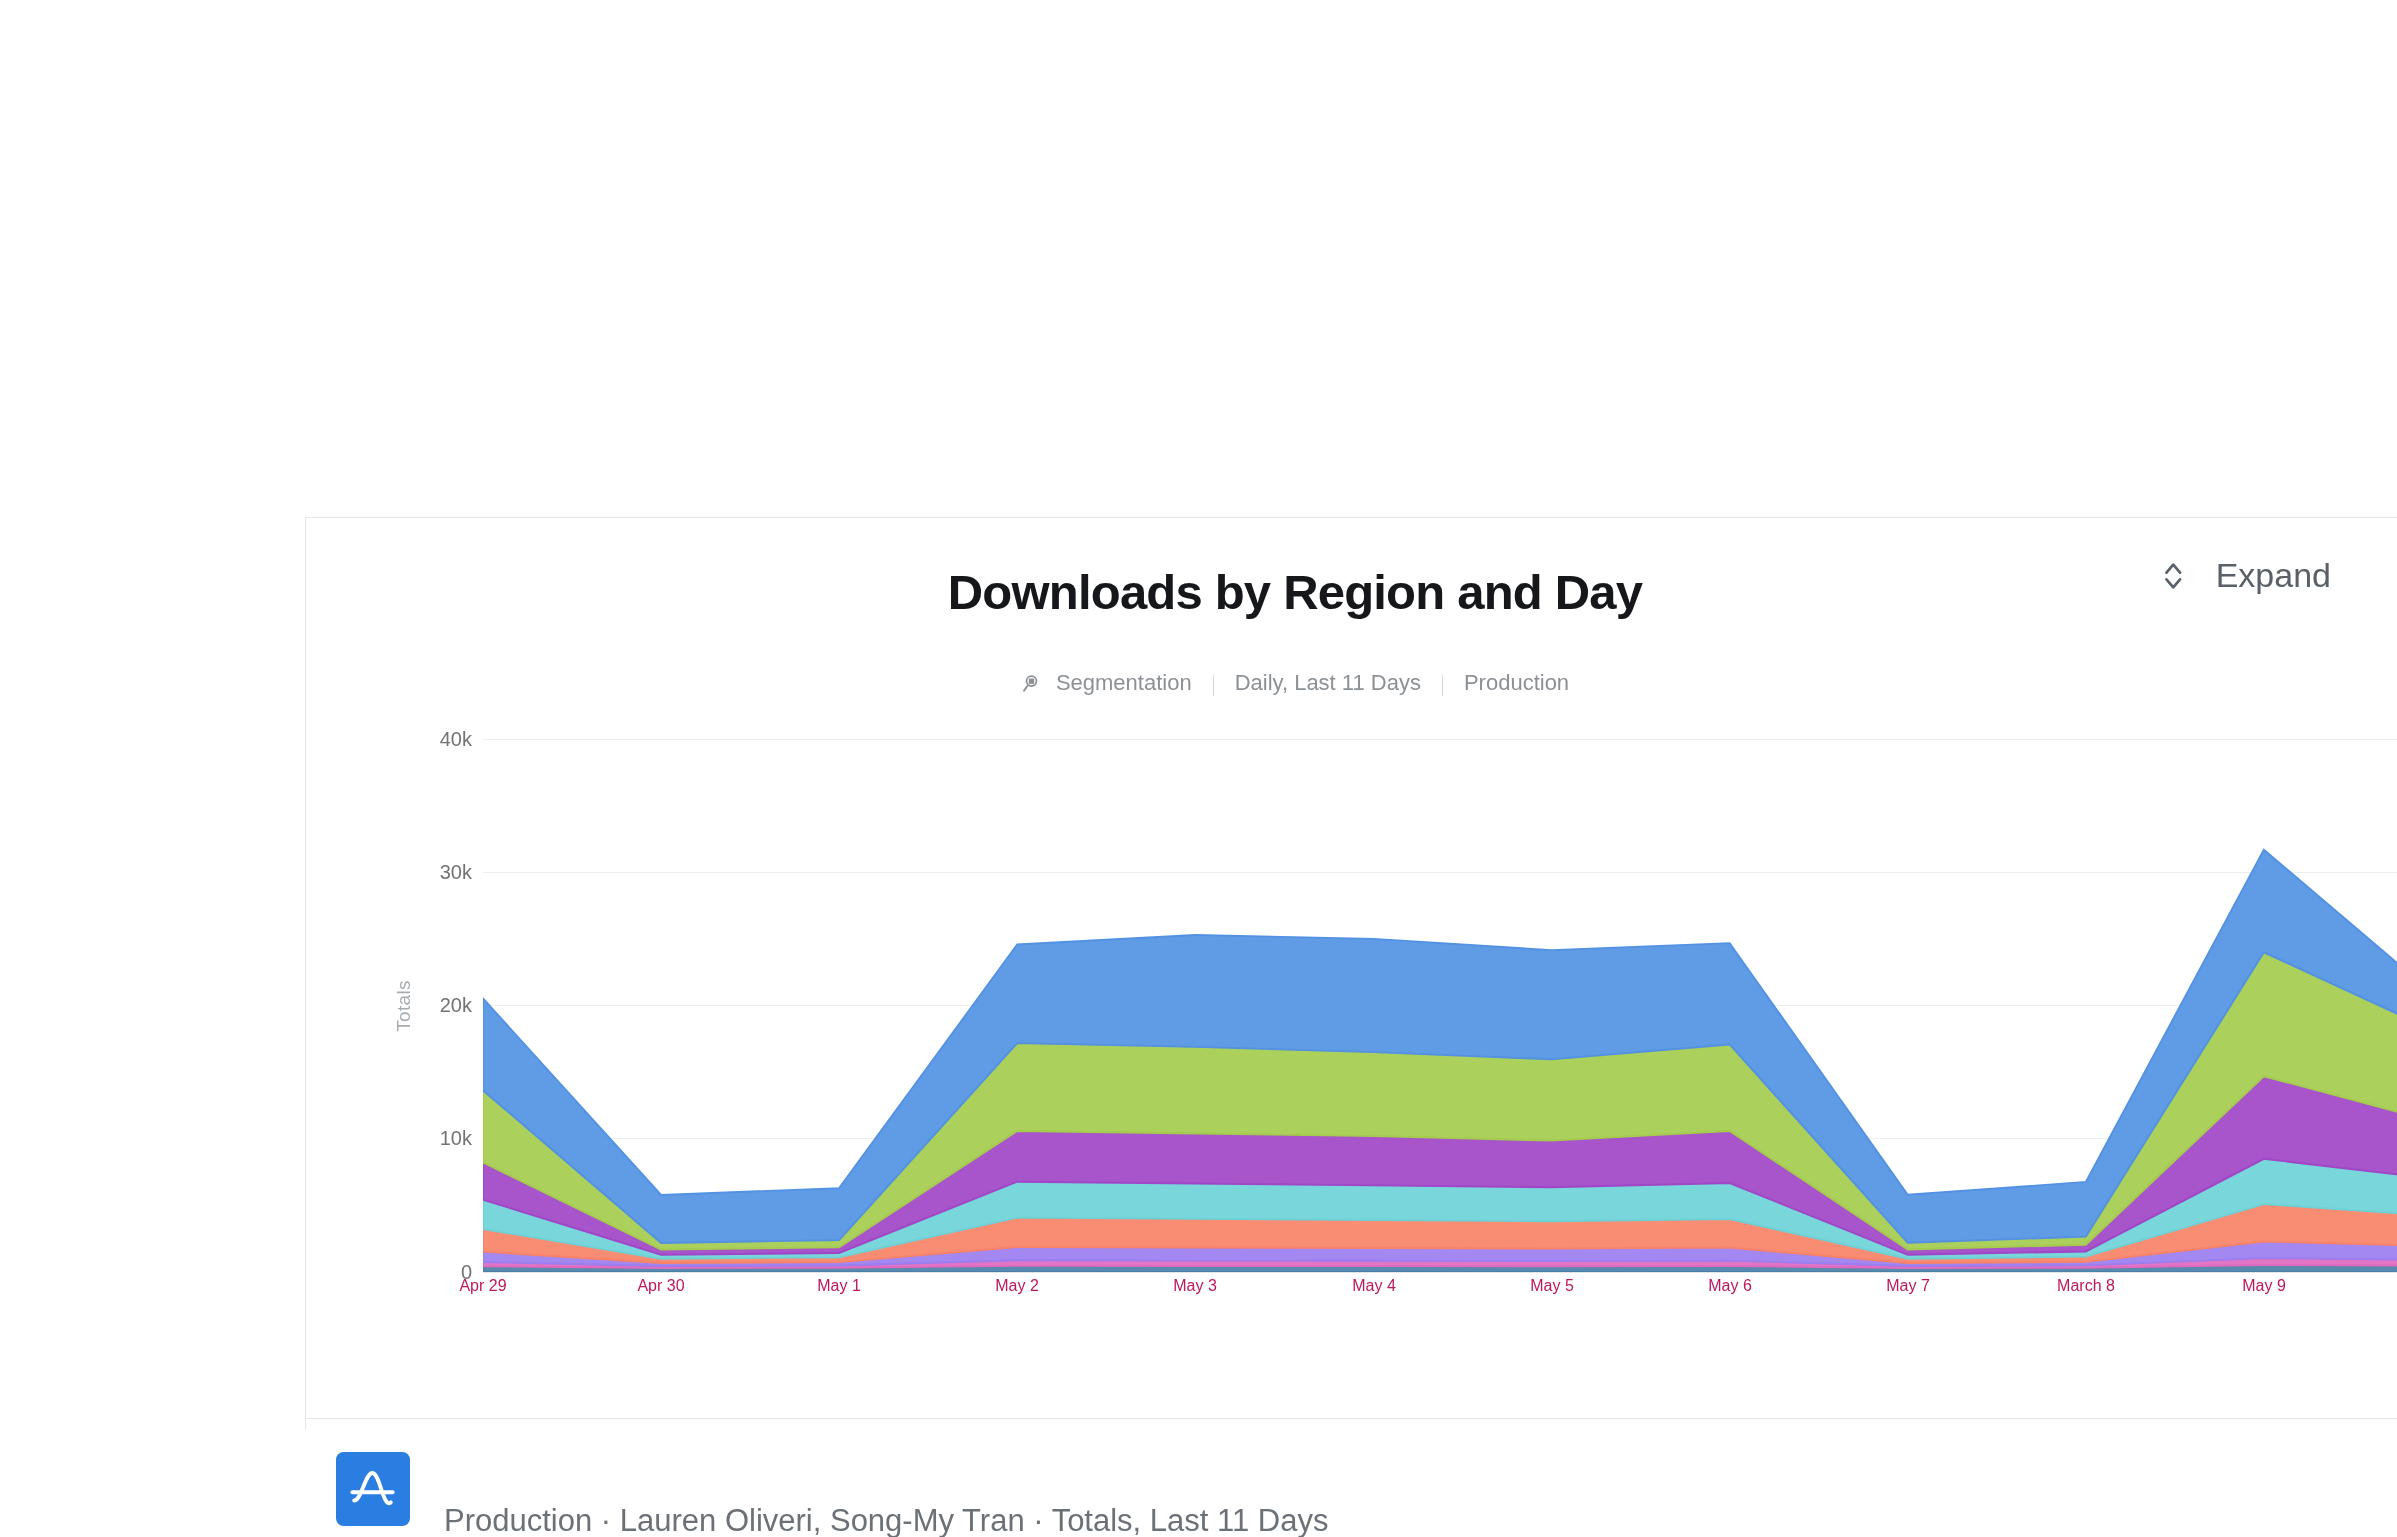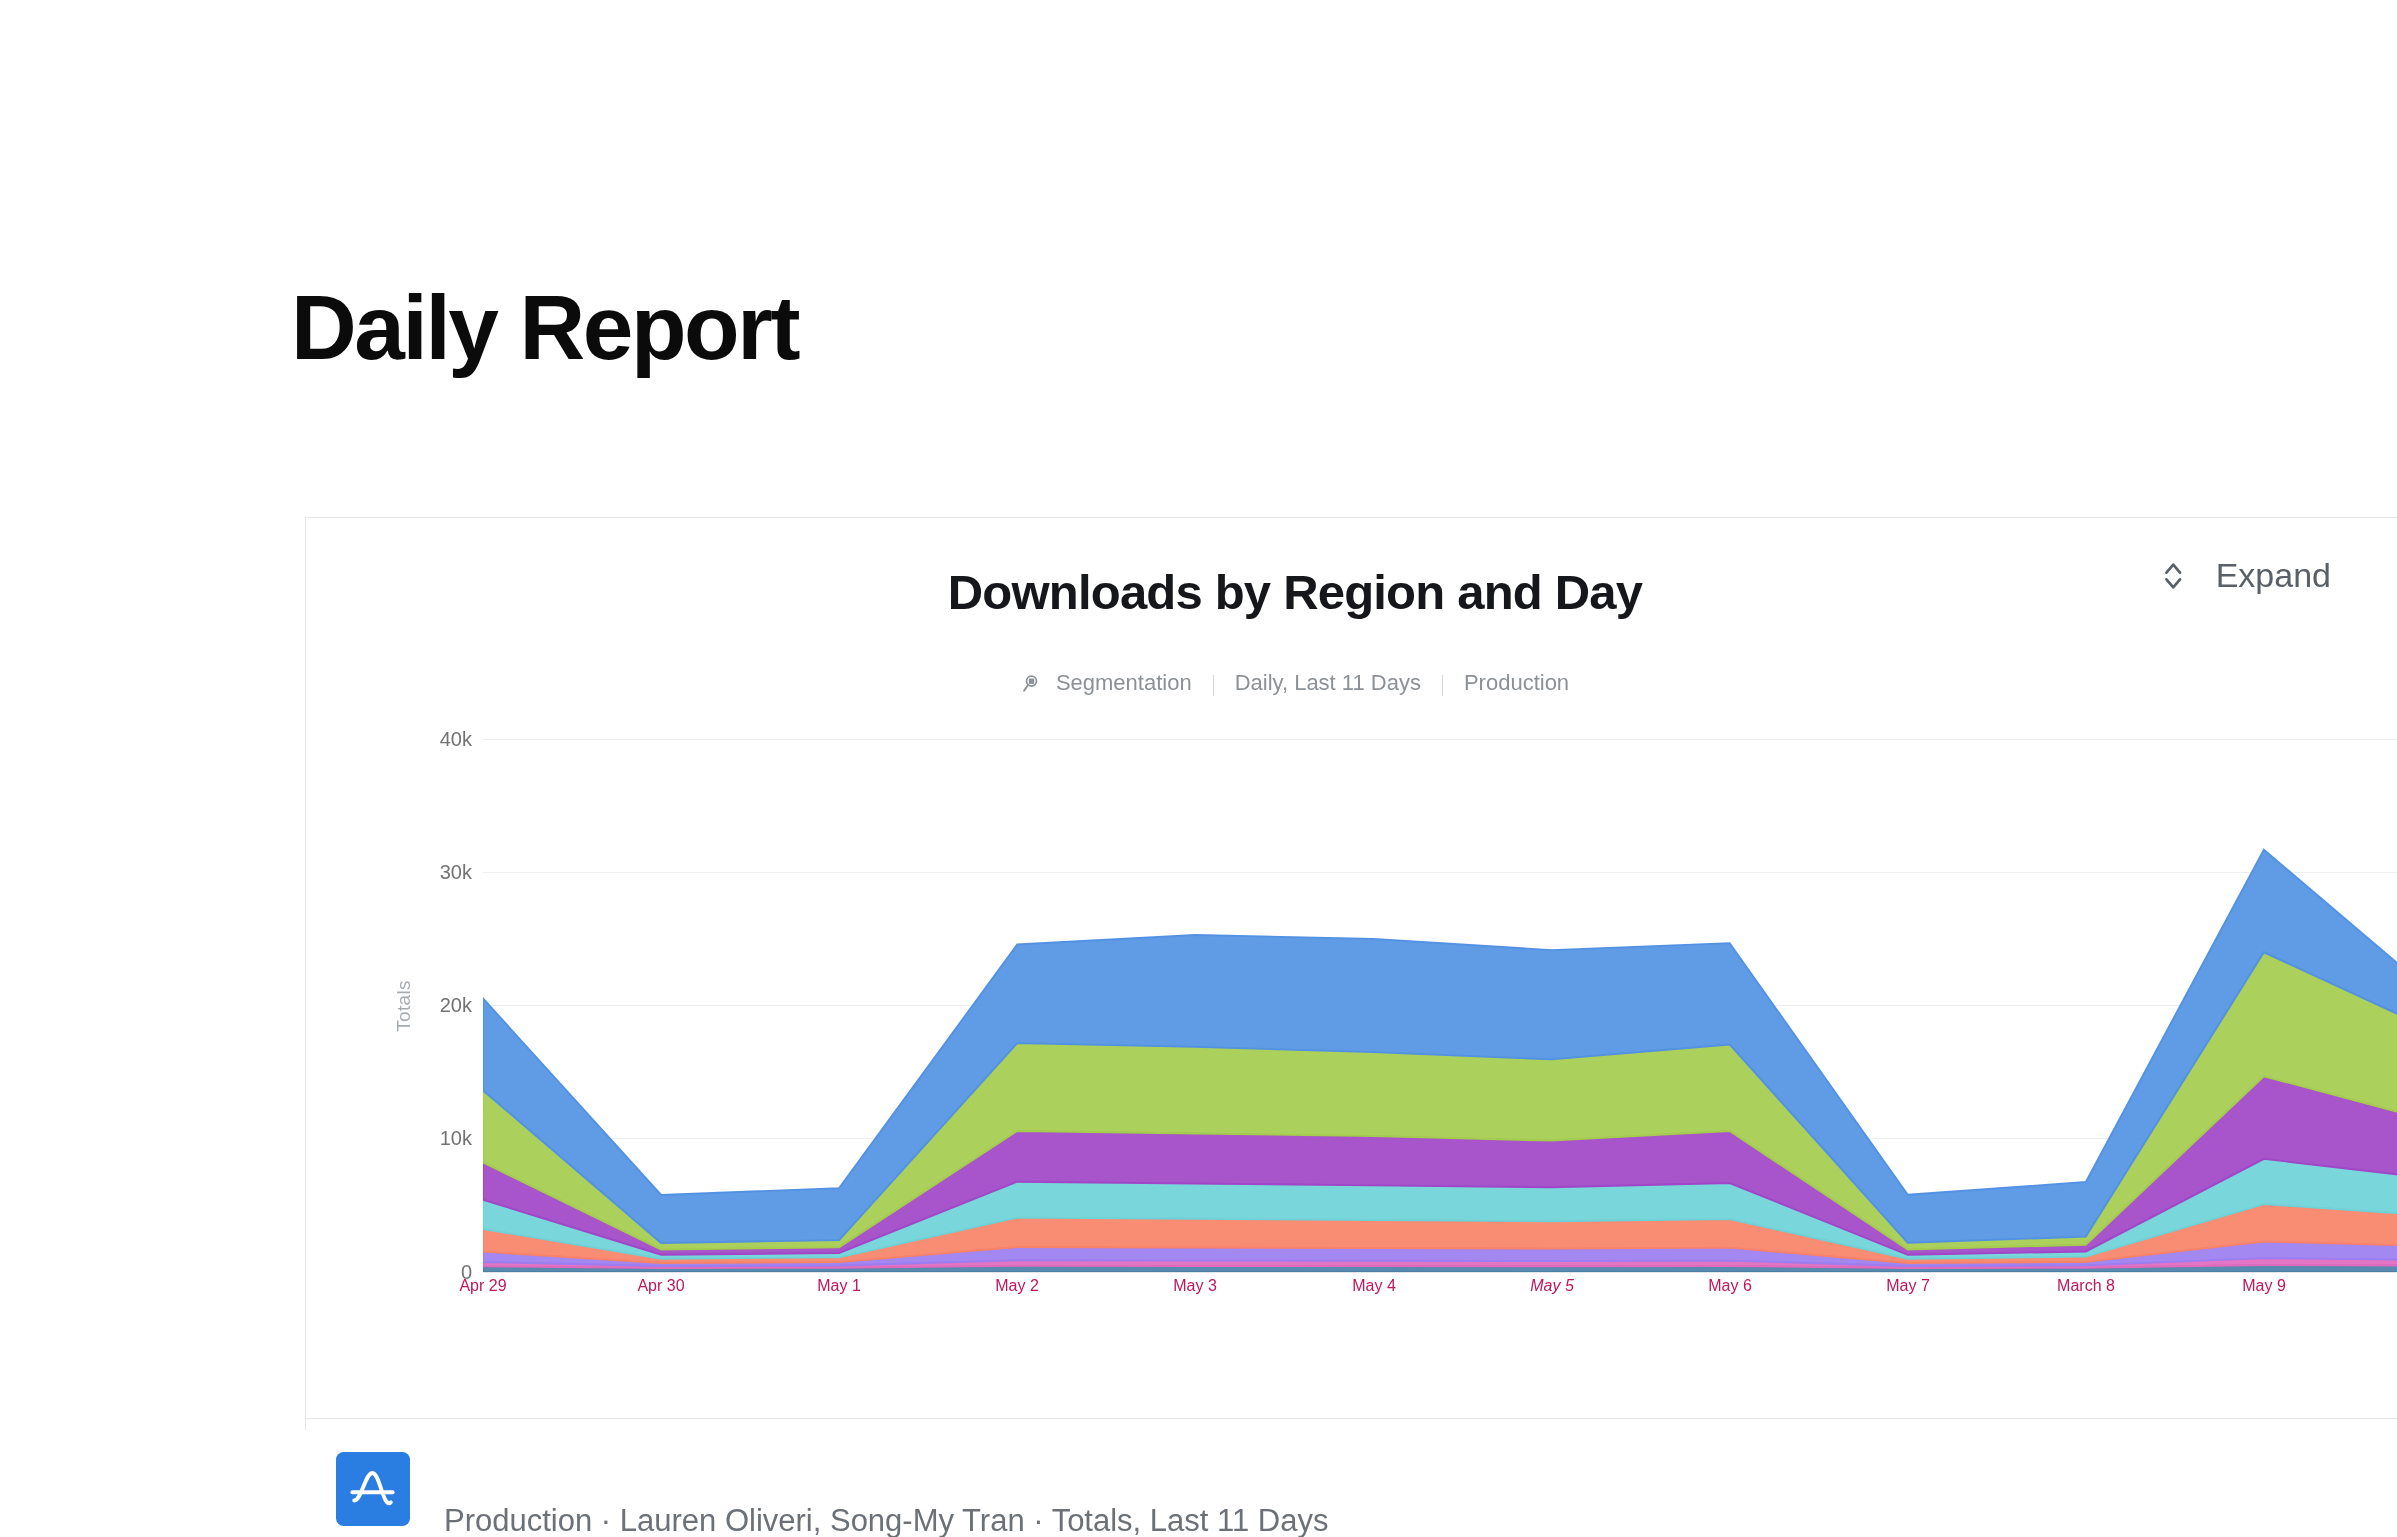--- a/index.html
+++ b/index.html
@@ -154,21 +154,20 @@
     font-size: 31px;
     color: #6b7177;
     white-space: nowrap;
   }
 </style>
 </head>
 <body>
 
 <div class="page">
 
-  <div class="page-title">Daily Report</div>
 
   <div class="card">
     <div class="card-inner">
 
       <div class="chart-title">Downloads by Region and Day</div>
 
       <div class="chart-subtitle">
         <span class="sub-seg">
           <span class="seg-icon">
             <svg viewBox="0 0 22 22" width="21" height="21" aria-hidden="true">
@@ -221,21 +220,21 @@
             <path d="M0.0 369.2 L187.3 529.5 L374.5 526.5 L561.8 319.5 L749.1 323.5 L936.4 329.0 L1123.6 336.6 L1310.9 320.9 L1498.2 529.3 L1685.5 522.8 L1872.7 224.1 L2060.0 310.4 L2060.0 404.2 L1872.7 354.3 L1685.5 531.4 L1498.2 536.3 L1310.9 411.9 L1123.6 422.0 L936.4 417.2 L749.1 414.5 L561.8 411.9 L374.5 534.1 L187.3 536.5 L0.0 444.8 Z" fill="#a5cc4e" fill-opacity="0.92" stroke="#a5cc4e" stroke-width="2"></path>
             <path d="M0.0 272.6 L187.3 479.1 L374.5 471.9 L561.8 215.9 L749.1 205.9 L936.4 210.0 L1123.6 221.8 L1310.9 214.5 L1498.2 478.9 L1685.5 465.4 L1872.7 116.3 L2060.0 275.4 L2060.0 310.4 L1872.7 224.1 L1685.5 522.8 L1498.2 529.3 L1310.9 320.9 L1123.6 336.6 L936.4 329.0 L749.1 323.5 L561.8 319.5 L374.5 526.5 L187.3 529.5 L0.0 369.2 Z" fill="#5392e3" fill-opacity="0.92" stroke="#5392e3" stroke-width="2"></path>
           </svg>
         <div class="x-labels">
             <div class="x-label" style="left: 0px;">Apr 29</div>
             <div class="x-label" style="left: 178px;">Apr 30</div>
             <div class="x-label" style="left: 356px;">May 1</div>
             <div class="x-label" style="left: 534px;">May 2</div>
             <div class="x-label" style="left: 712px;">May 3</div>
             <div class="x-label" style="left: 891px;">May 4</div>
-            <div class="x-label" style="left: 1069px; font-style: italic;">May 5</div>
+            <div class="x-label" style="left: 1069px;">May 5</div>
             <div class="x-label" style="left: 1247px;">May 6</div>
             <div class="x-label" style="left: 1425px;">May 7</div>
             <div class="x-label" style="left: 1603px;">March 8</div>
             <div class="x-label" style="left: 1781px;">May 9</div>
           </div>
       </div>
 
       <div class="card-divider"></div>
 
       <div class="footer">

